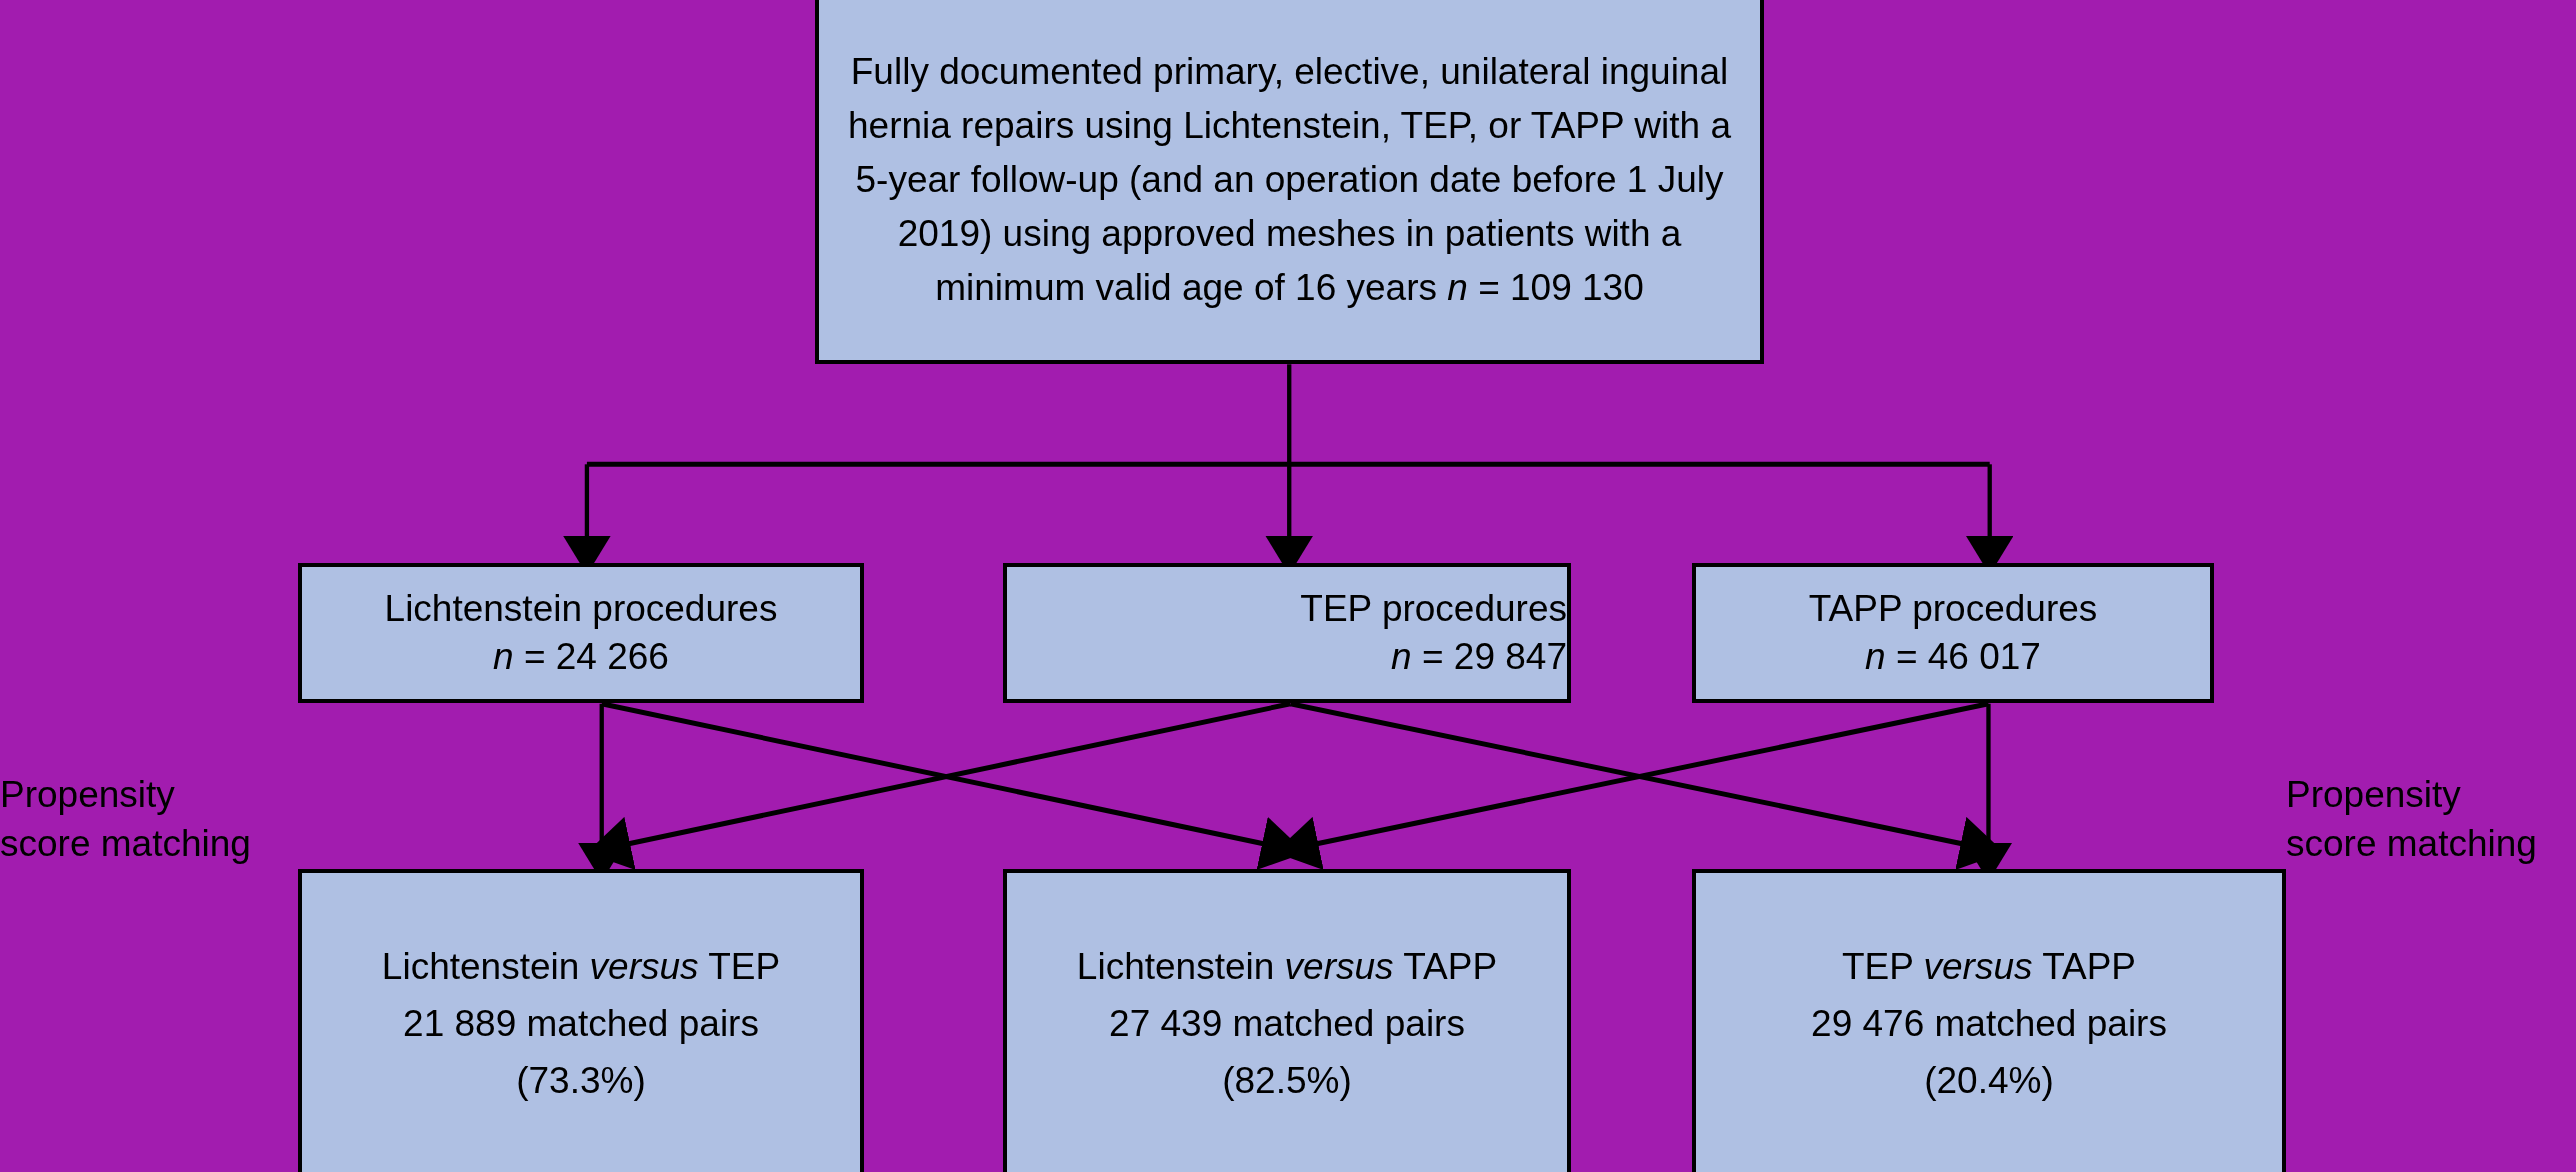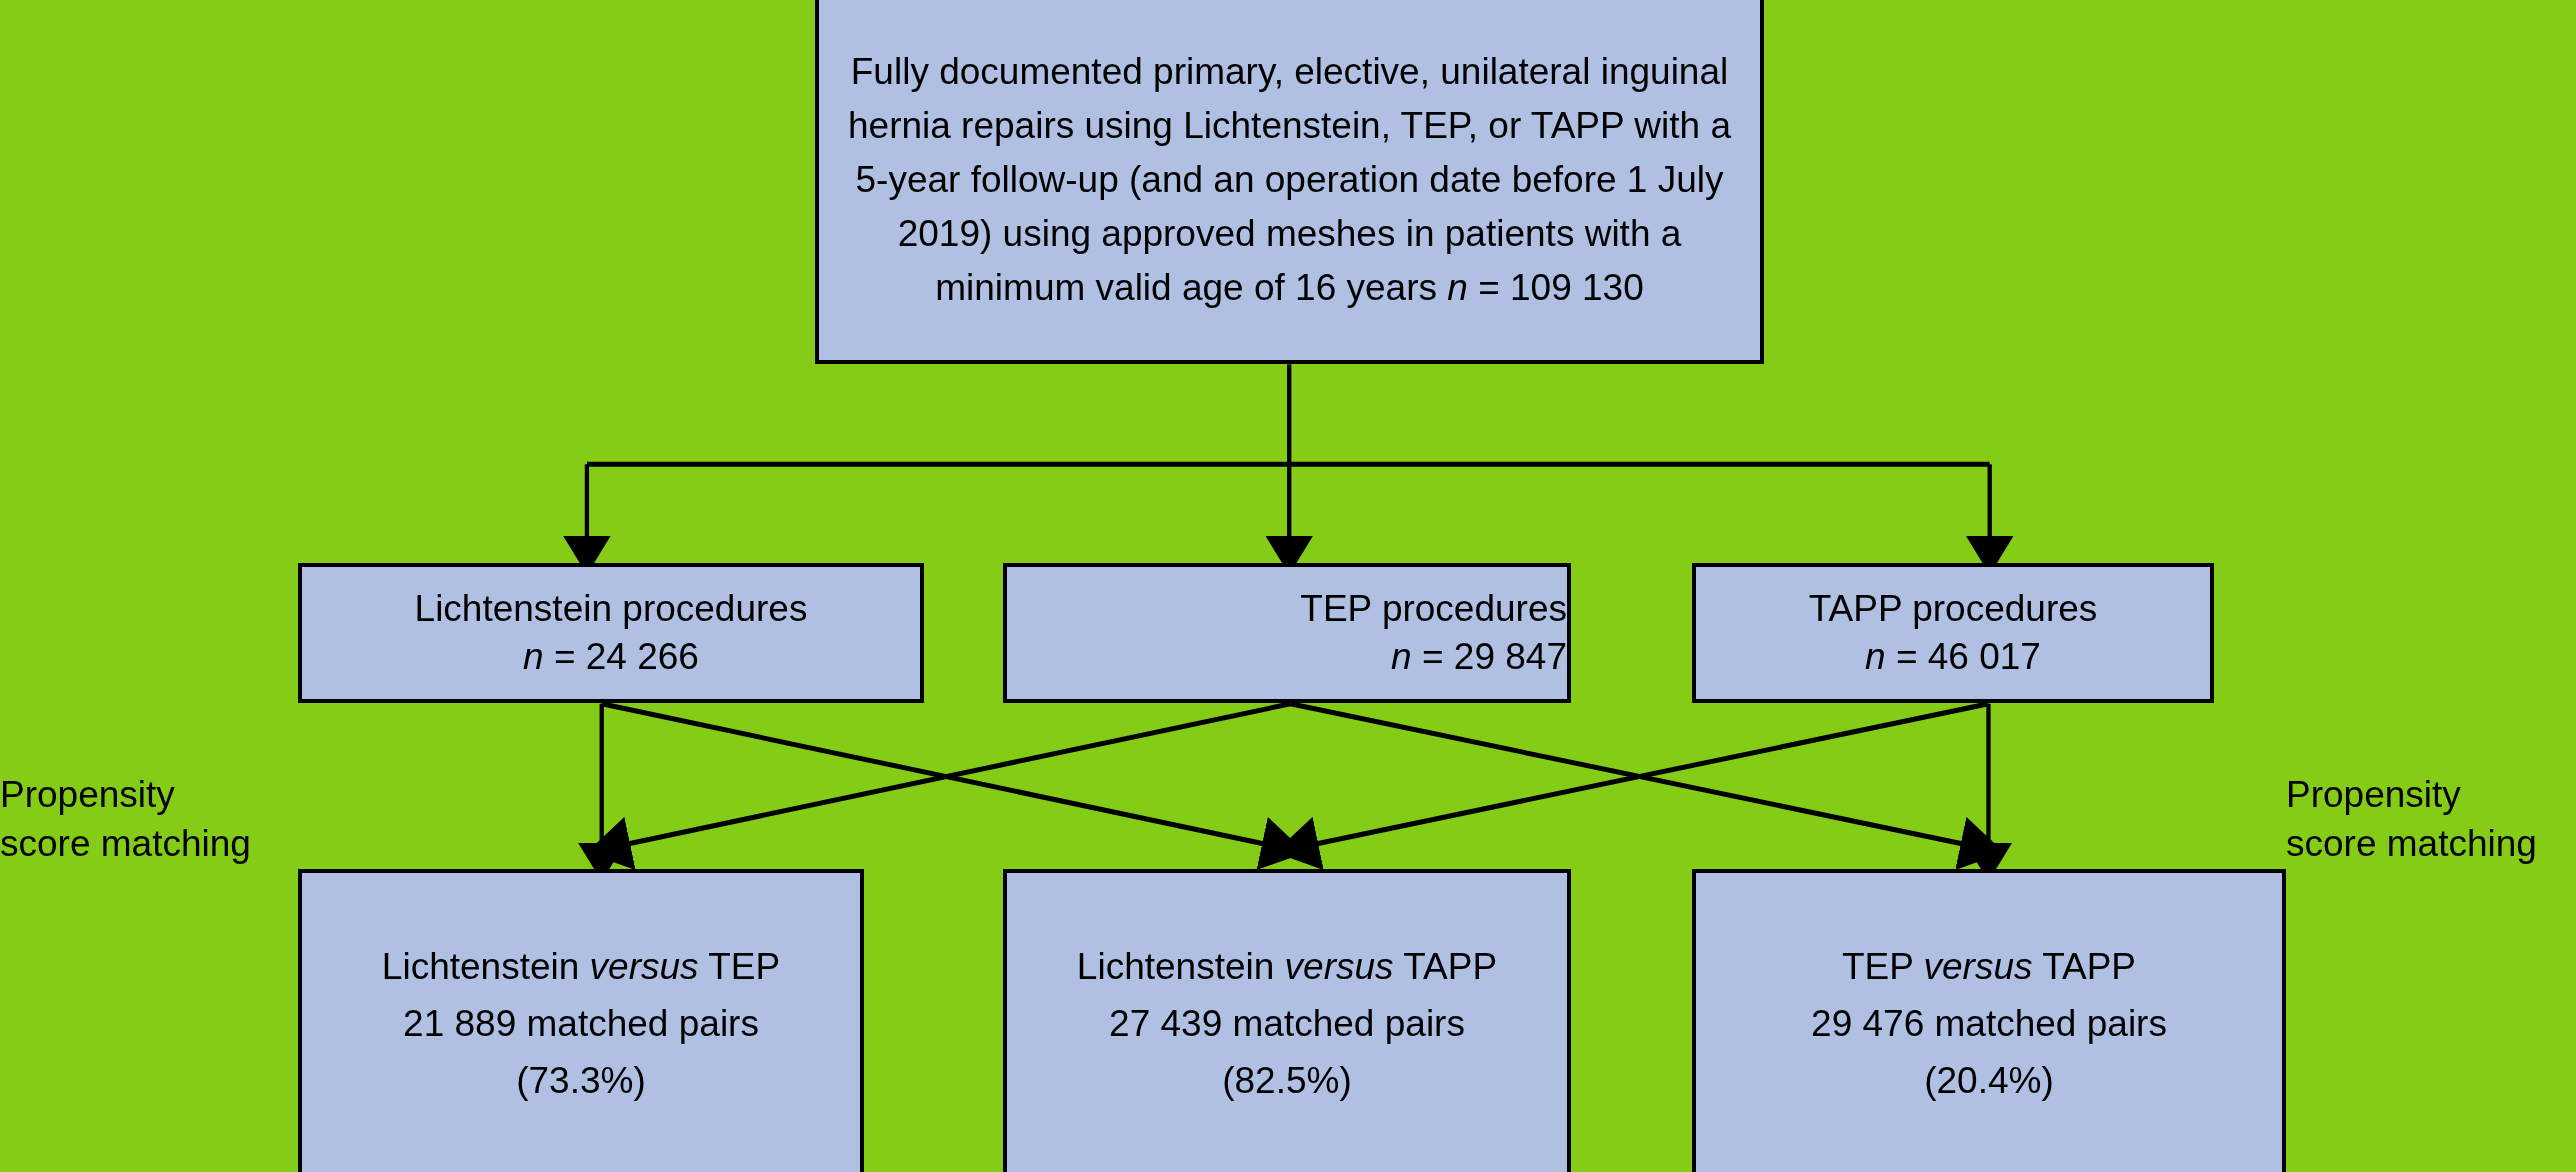--- a/index.html
+++ b/index.html
@@ -4,21 +4,21 @@
 <style>
   html, body {
     margin: 0;
     padding: 0;
     background: #ffffff;
   }
   #stage {
     position: relative;
     width: 2576px;
     height: 1173px;
-    background: #84cc16;
+    background: #a21caf;
     overflow: hidden;
     font-family: "Liberation Sans", sans-serif;
   }
   #wires {
     position: absolute;
     left: 0;
     top: 0;
     width: 2576px;
     height: 1173px;
     pointer-events: none;
@@ -49,21 +49,21 @@
     line-height: 54px;
     padding: 0 13.6px;
   }
   #node-cohort .line { white-space: normal; }
   .proc-node {
     top: 563px;
     height: 140px;
     font-size: 37px;
     line-height: 48px;
   }
-  #node-lichtenstein { left: 298px;  width: 626px; }
+  #node-lichtenstein { left: 298px;  width: 566px; }
   #node-tep         { left: 1003px; width: 568px; align-items: flex-end; }
   #node-tapp        { left: 1692px; width: 522px; }
   .match-node {
     top: 869px;
     height: 308px;
     font-size: 37px;
     line-height: 57px;
   }
   #node-match-lt-tep  { left: 298px;  width: 566px; }
   #node-match-lt-tapp { left: 1003px; width: 568px; }

